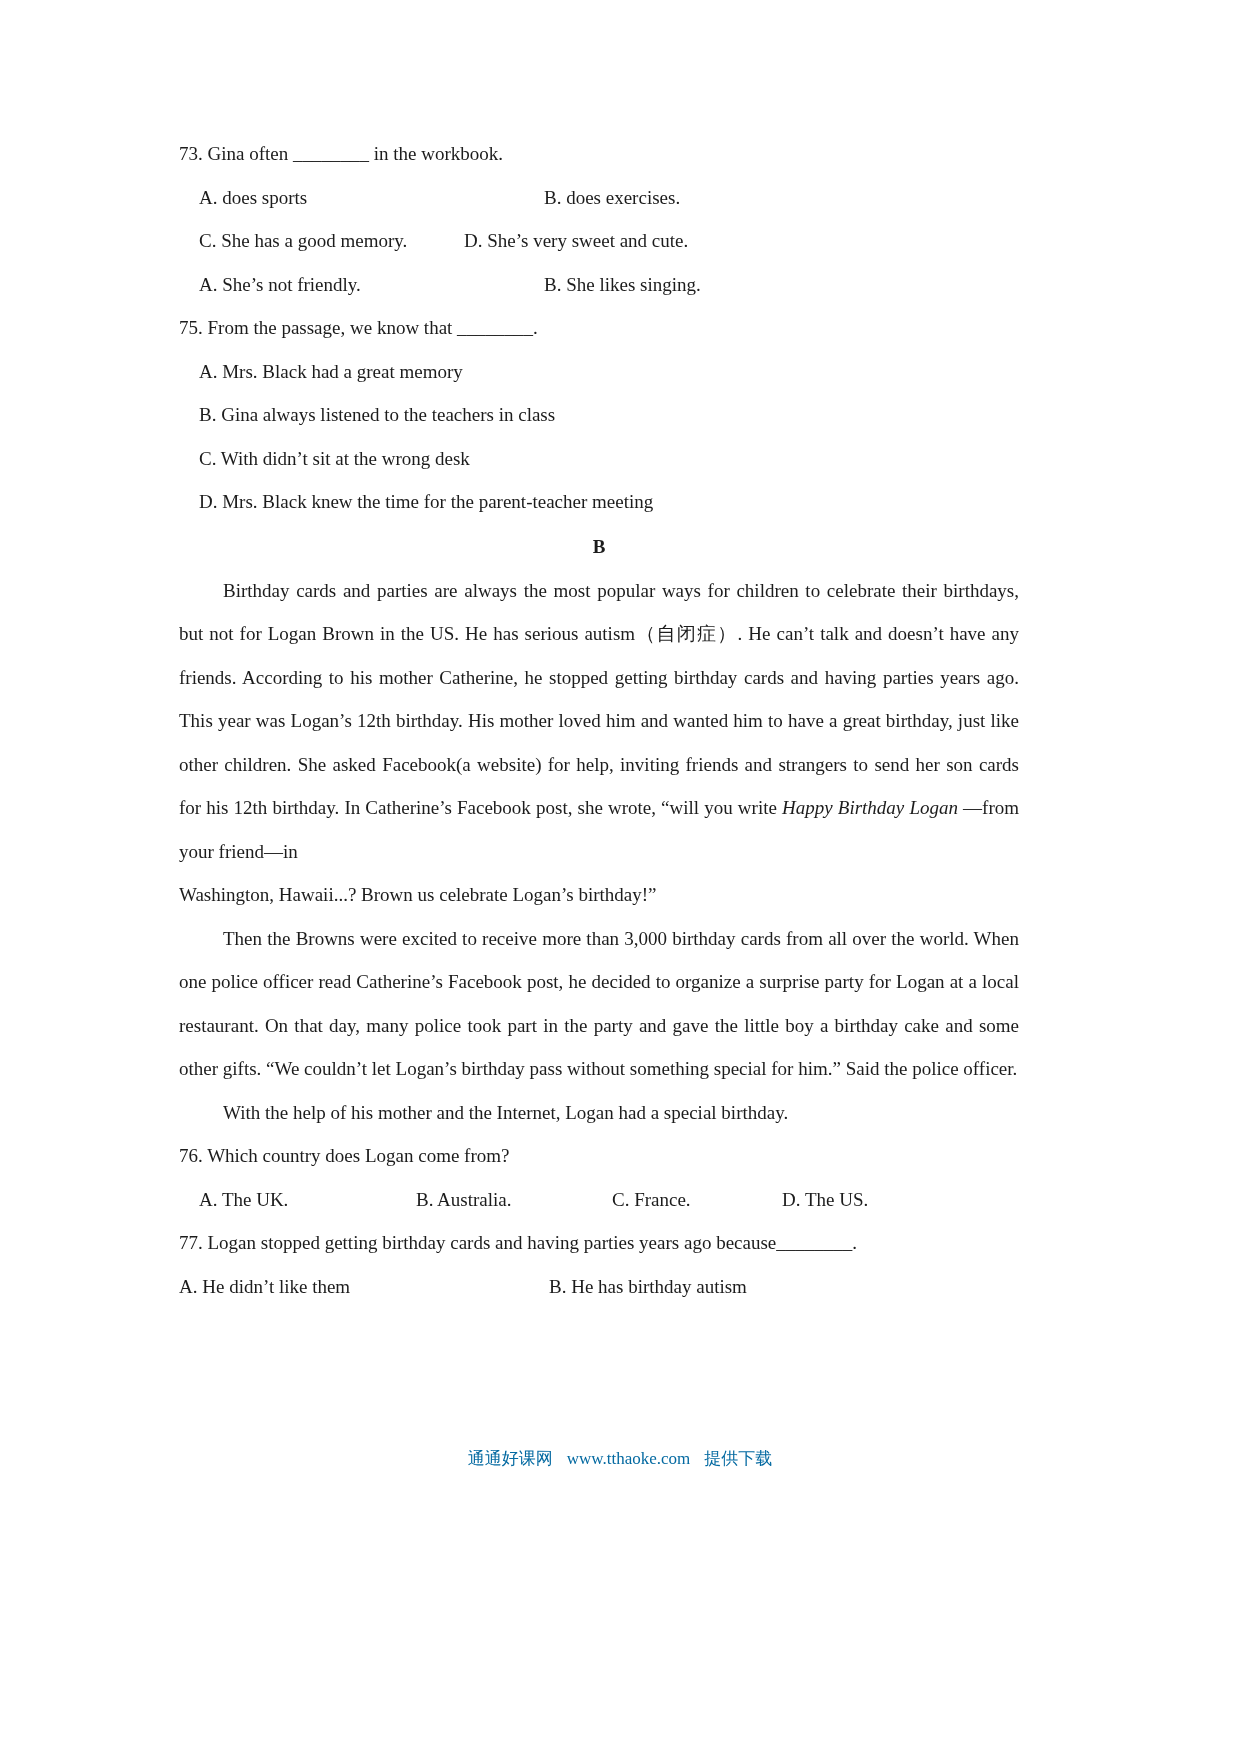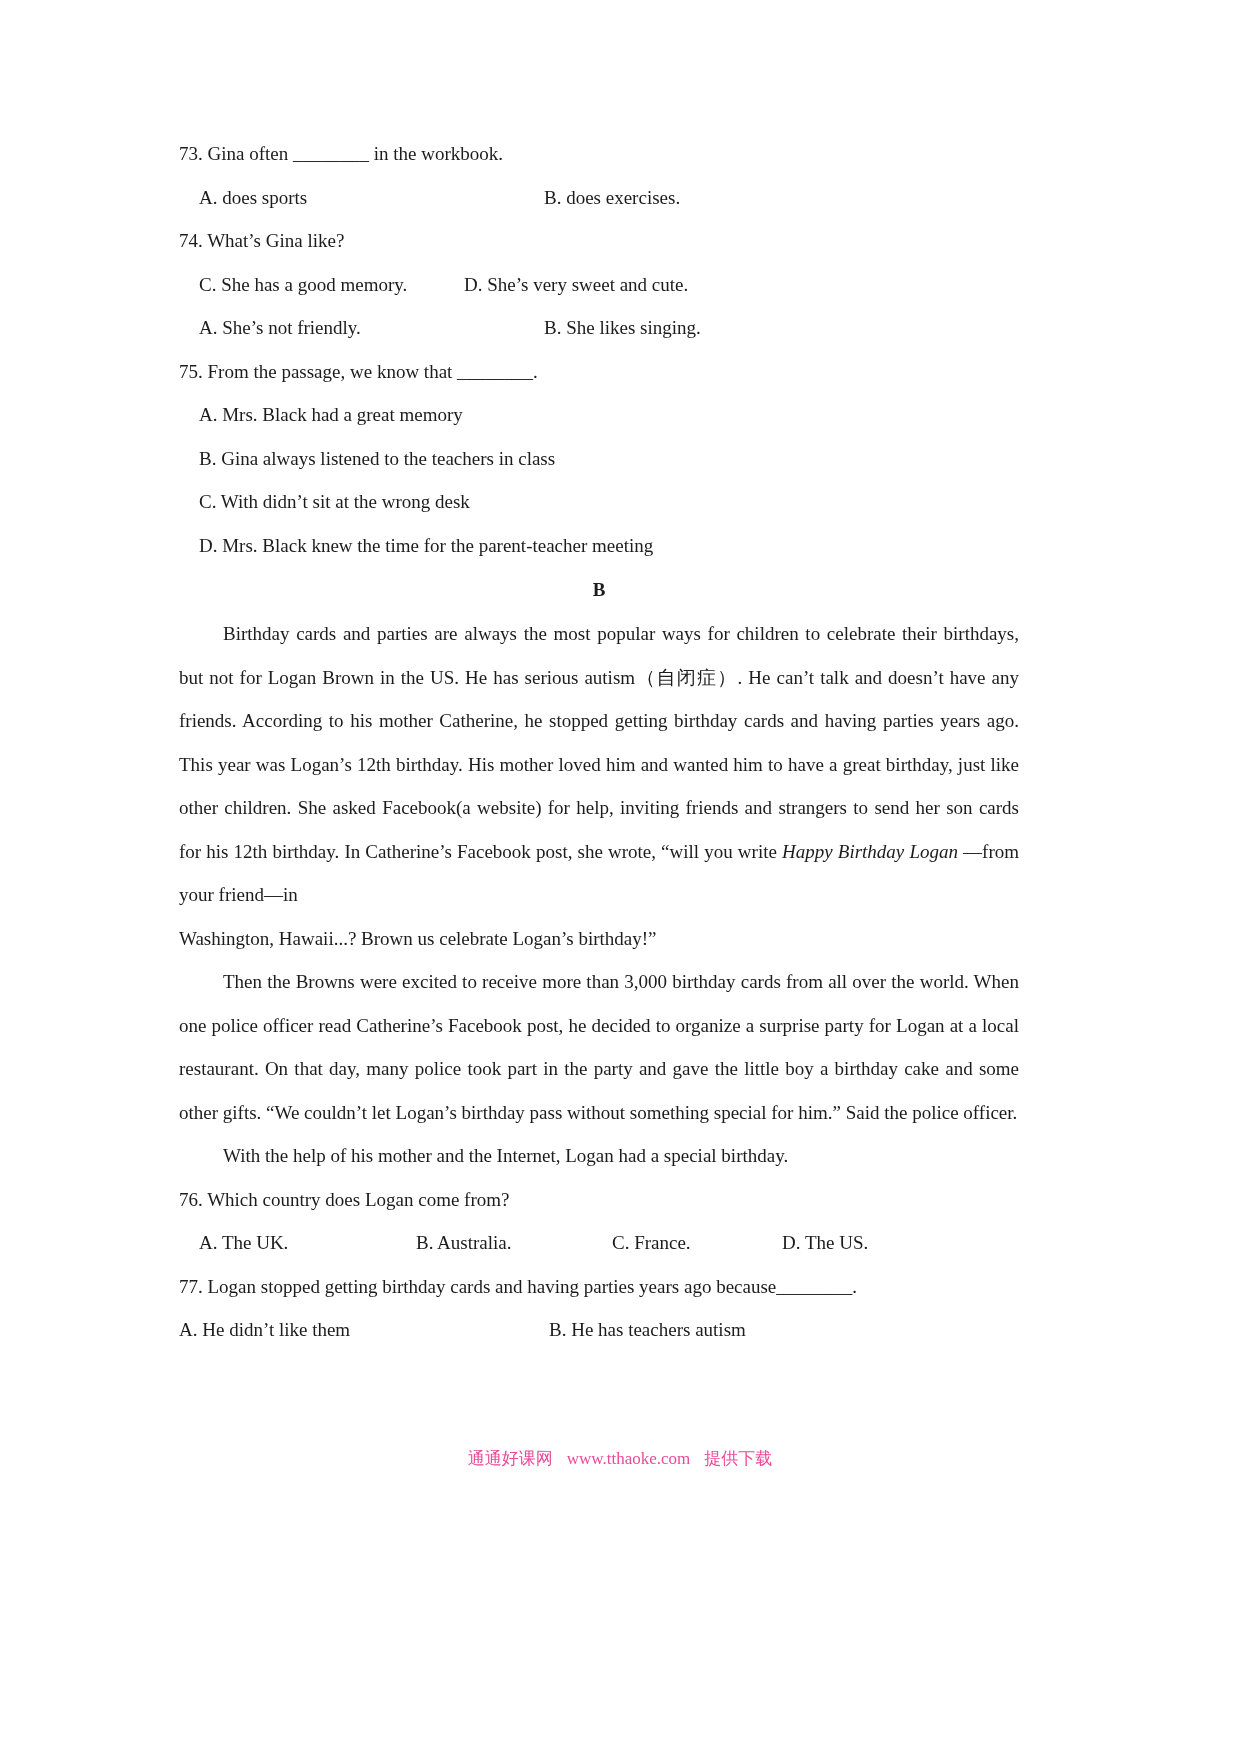--- a/index.html
+++ b/index.html
@@ -42,38 +42,37 @@
     line-height: 43.5px;
   }
   .noindent { text-indent: 0; }
   .footer {
     position: absolute;
     top: 1446px;
     left: 0;
     width: 100%;
     text-align: center;
     font-size: 17px;
-    color: #ec4899;
+    color: #0369a1;
     line-height: 26px;
   }
   .footer span { margin: 0 7px; }
 </style>
 </head>
 <body>
 
 <div class="page">
   <main class="content">
 
     <div class="line">73. Gina often ________ in the workbook.</div>
     <div class="line optrow indent">
       <span class="col w345">A. does sports</span>
       <span class="col">B. does exercises.</span>
     </div>
 
-    <div class="line">74. What’s Gina like?</div>
     <div class="line optrow indent">
       <span class="col w265">C. She has a good memory.</span>
       <span class="col">D. She’s very sweet and cute.</span>
     </div>
     <div class="line optrow indent">
       <span class="col w345">A. She’s not friendly.</span>
       <span class="col">B. She likes singing.</span>
     </div>
 
     <div class="line">75. From the passage, we know that ________.</div>
@@ -93,21 +92,21 @@
     <div class="line optrow indent">
       <span class="col w217">A. The UK.</span>
       <span class="col w196">B. Australia.</span>
       <span class="col w170">C. France.</span>
       <span class="col">D. The US.</span>
     </div>
 
     <div class="line">77. Logan stopped getting birthday cards and having parties years ago because________.</div>
     <div class="line optrow">
       <span class="col w370">A. He didn’t like them</span>
-      <span class="col">B. He has teachers autism</span>
+      <span class="col">B. He has birthday autism</span>
     </div>
 
   </main>
 
   <footer class="footer">
     <span>通通好课网</span><span class="footer-url">www.tthaoke.com</span><span>提供下载</span>
   </footer>
 </div>
 
 </body></html>

